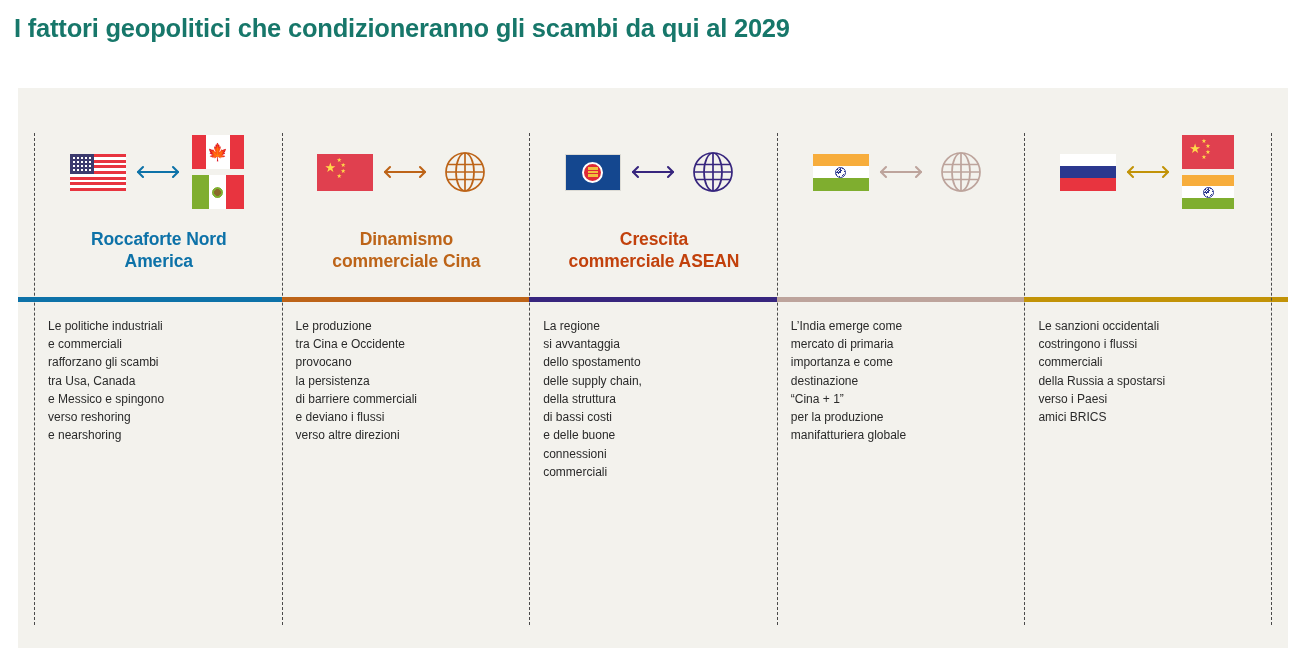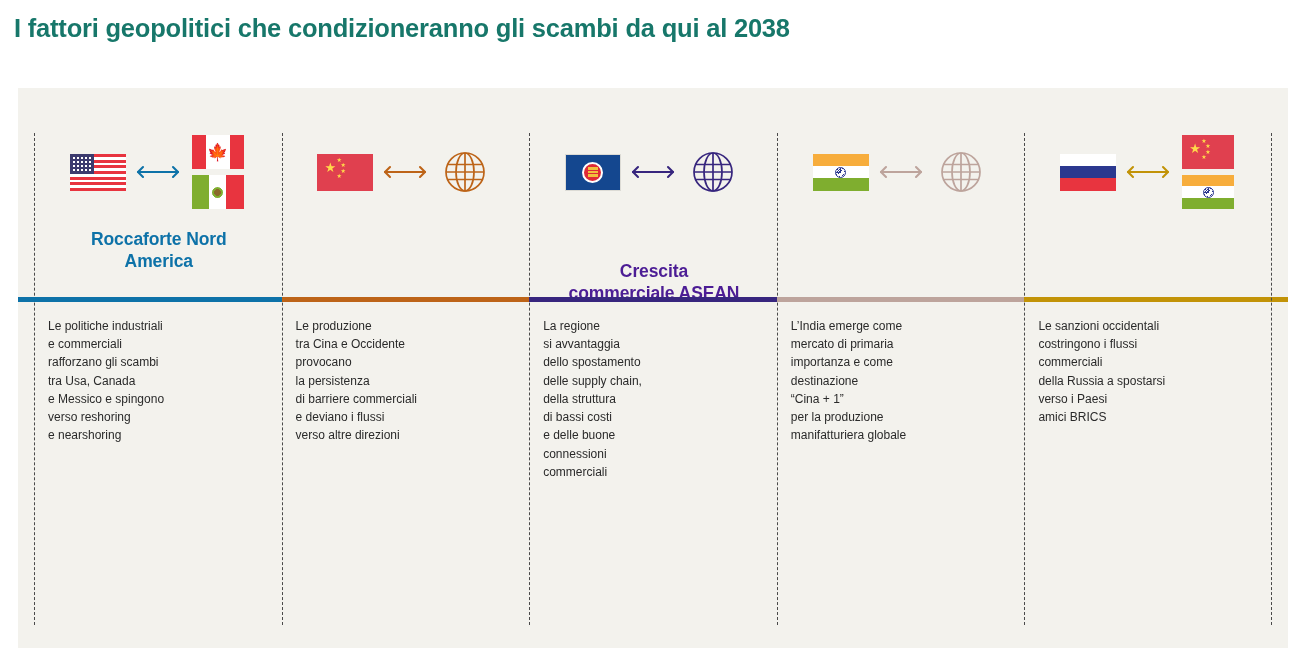--- a/index.html
+++ b/index.html
@@ -252,21 +252,21 @@
     top: 229px;
     font-size: 12px;
     line-height: 1.52;
     color: #2a2a2a;
     white-space: pre-line;
   }
 </style>
 </head>
 <body>
 
-<div id="page-title">I fattori geopolitici che condizioneranno gli scambi da qui al 2038</div>
+<div id="page-title">I fattori geopolitici che condizioneranno gli scambi da qui al 2029</div>
 
 <div id="panel">
   <div id="columns">
 
     <div class="col first">
       <div class="icon-row">
         <div class="icon-side">
           <div class="flag flag-usa">
             <div class="stripes"></div>
             <div class="canton">
@@ -334,20 +334,22 @@
               <circle cx="24" cy="24" r="19"></circle>
               <ellipse cx="24" cy="24" rx="9" ry="19"></ellipse>
               <line x1="24" y1="5" x2="24" y2="43"></line>
               <line x1="6" y1="16.5" x2="42" y2="16.5"></line>
               <line x1="5" y1="24" x2="43" y2="24"></line>
               <line x1="6" y1="31.5" x2="42" y2="31.5"></line>
             </g>
           </svg>
         </div>
       </div>
+      <div class="col-title" style="color:#bd6418;white-space:pre-line;">Dinamismo
+commerciale Cina</div>
       <div class="rule" style="background:#bd6418;"></div>
       <div class="body-text">Le produzione
 tra Cina e Occidente
 provocano
 la persistenza
 di barriere commerciali
 e deviano i flussi
 verso altre direzioni</div>
     </div>
 
@@ -375,21 +377,21 @@
               <circle cx="24" cy="24" r="19"></circle>
               <ellipse cx="24" cy="24" rx="9" ry="19"></ellipse>
               <line x1="24" y1="5" x2="24" y2="43"></line>
               <line x1="6" y1="16.5" x2="42" y2="16.5"></line>
               <line x1="5" y1="24" x2="43" y2="24"></line>
               <line x1="6" y1="31.5" x2="42" y2="31.5"></line>
             </g>
           </svg>
         </div>
       </div>
-      <div class="col-title" style="color:#4c1d95;white-space:pre-line;margin-top:32px;">Crescita
+      <div class="col-title" style="color:#c2410c;white-space:pre-line;">Crescita
 commerciale ASEAN</div>
       <div class="rule" style="background:#37267e;"></div>
       <div class="body-text">La regione
 si avvantaggia
 dello spostamento
 delle supply chain,
 della struttura
 di bassi costi
 e delle buone
 connessioni

